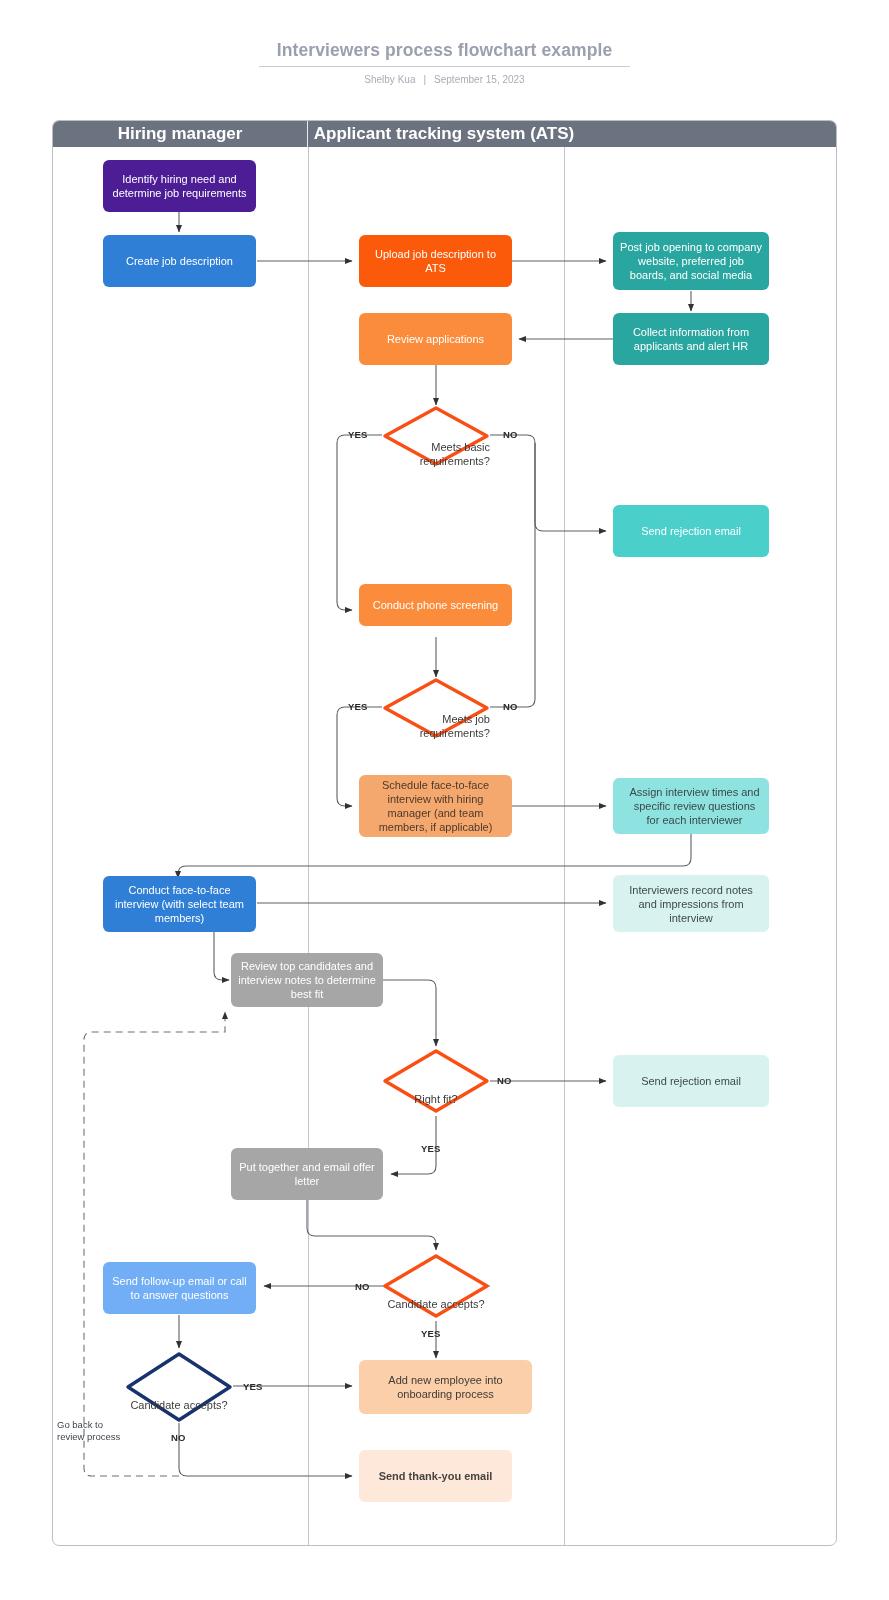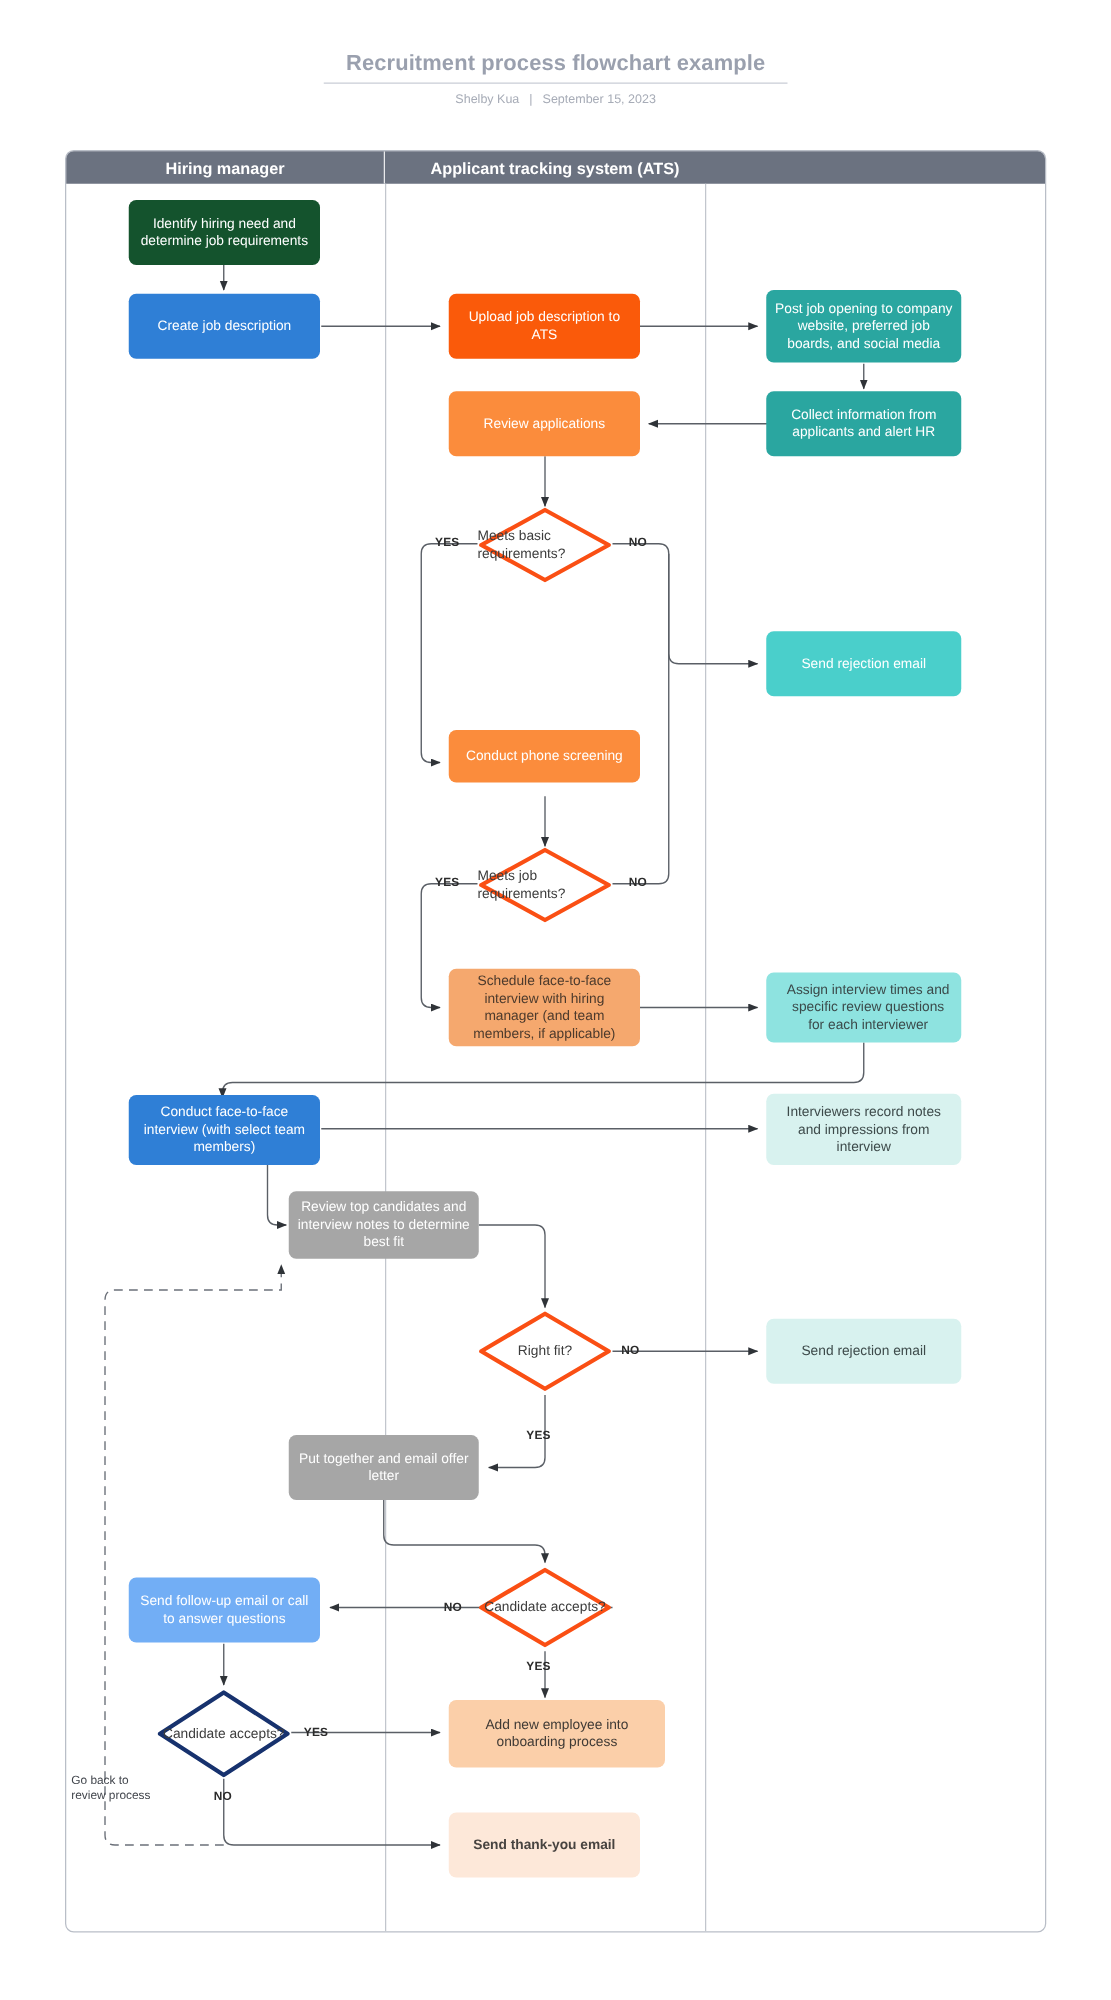--- a/index.html
+++ b/index.html
@@ -20,21 +20,21 @@
   
   #frame{
     position:absolute;left:52px;top:120px;width:785px;height:1426px;
     border:1px solid #b9bec7;border-radius:7px;box-sizing:border-box;background:#fff;
   }
   #lane-header{
     position:absolute;left:0;top:0;width:100%;height:26px;
     background:#6b7280;border-radius:6px 6px 0 0;display:flex;overflow:hidden;
   }
   .lane-head{
-    color:#ffffff;font-size:13px;font-weight:bold;
+    color:#ffffff;font-size:17px;font-weight:bold;
     display:flex;align-items:center;justify-content:center;
     box-sizing:border-box;height:100%;
   }
   .lane-head.l0{width:255px;border-right:1px solid #e9eaec;}
   .lane-head.l1{width:256px;border-right:1px solid #e9eaec;}
   .lane-head.l2{width:272px;}
   .lane-div{position:absolute;top:26px;bottom:0;width:1px;background:#c2c6cd;}
   #lane-div-1{left:255px;}
   #lane-div-2{left:511px;}
 
@@ -43,57 +43,57 @@
 
   
   .node{
     position:absolute;box-sizing:border-box;border-radius:6px;
     display:flex;align-items:center;justify-content:center;text-align:center;
     font-size:11px;line-height:14px;padding:4px 7px;
   }
   .n-text{display:block;}
 
   
-  .c-blue-dark{background:#14532d;color:#fff;}
+  .c-blue-dark{background:#4c1d95;color:#fff;}
   .c-blue-mid {background:#2f7fd6;color:#fff;}
   .c-blue-lite{background:#72aef5;color:#fff;}
   .c-orange-dk{background:#fa5a0a;color:#fff;}
   .c-orange-md{background:#fb8c3c;color:#fff;}
   .c-orange-lt{background:#f5a86e;color:#4c3a2c;}
   .c-peach    {background:#fbcfa9;color:#3f3a35;}
   .c-peach-pl {background:#fde8d9;color:#474340;font-weight:bold;}
   .c-teal-dk  {background:#2aa6a0;color:#fff;}
   .c-teal-md  {background:#4acfcb;color:#fff;}
   .c-teal-lt  {background:#8ee3e0;color:#3b4a4a;}
   .c-teal-pl  {background:#d8f2ef;color:#3d4a4a;}
   .c-gray     {background:#a6a6a6;color:#fff;}
 
   
   .diamond{position:absolute;}
   .diamond .dshape{position:absolute;left:0;top:0;width:100%;height:100%;}
   .diamond .dlabel{
-    position:absolute;left:0;top:0;width:100%;height:100%;
-    display:flex;align-items:center;justify-content:center;text-align:left;
+    position:absolute;left:0;top:18px;width:100%;height:100%;
+    display:flex;align-items:center;justify-content:center;text-align:right;
     font-size:11px;line-height:14px;color:#3c3c3c;
   }
   
   .elabel{
     position:absolute;font-size:9.5px;font-weight:bold;color:#2b2b2b;
     white-space:nowrap;letter-spacing:.2px;
   }
   .note{
     position:absolute;font-size:9.5px;line-height:12px;color:#41454c;
     white-space:pre-line;
   }
 </style>
 </head>
 <body>
 
 <div id="title-block">
-  <div id="doc-title">Recruitment process flowchart example</div>
+  <div id="doc-title">Interviewers process flowchart example</div>
   <div id="doc-sub">
     <span>Shelby Kua</span><span>|</span><span>September 15, 2023</span>
   </div>
 </div>
 
 <div id="frame">
   <div id="lane-header">
     <div class="lane-head l0">Hiring manager</div>
     <div class="lane-head l2">Applicant tracking system (ATS)</div>
   </div>

